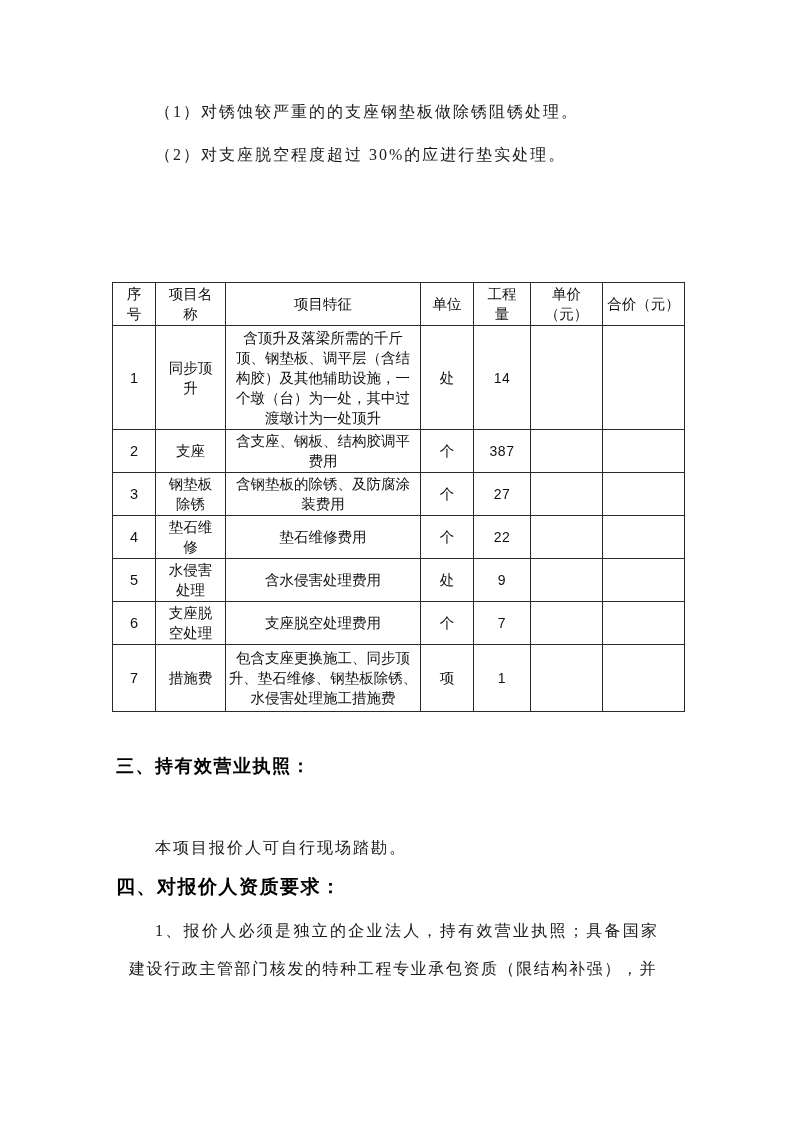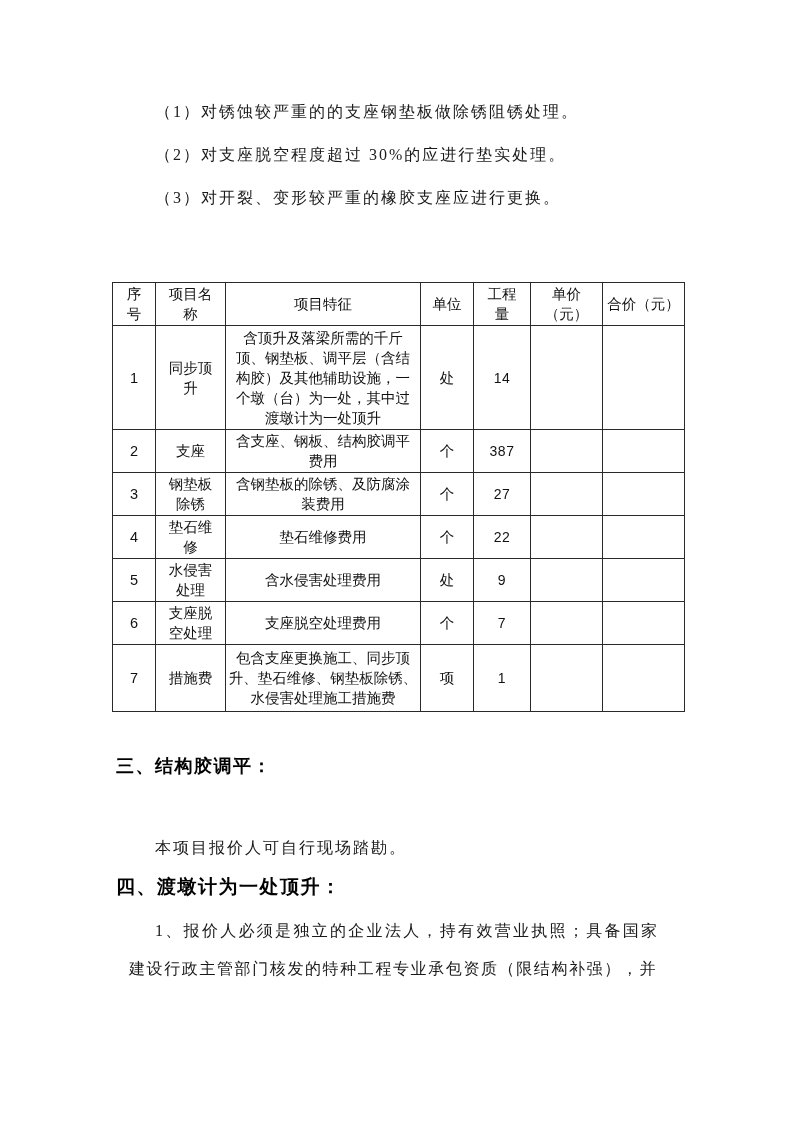--- a/index.html
+++ b/index.html
@@ -92,21 +92,20 @@
   .p-qual-2     { top: 958px; left: 129px; letter-spacing: 1.6px; }
 </style>
 </head>
 <body>
 
 <div class="page">
 
   <div class="intro">
     <p>（1）对锈蚀较严重的的支座钢垫板做除锈阻锈处理。</p>
     <p>（2）对支座脱空程度超过 30%的应进行垫实处理。</p>
-    <p>（3）对开裂、变形较严重的橡胶支座应进行更换。</p>
   </div>
 
   <div class="bid-table-wrap">
     <table class="bid-table">
       <colgroup>
         <col style="width:43px">
           <col style="width:70px">
           <col style="width:195px">
         <col style="width:53px">
           <col style="width:57px">
@@ -202,20 +201,20 @@
 水侵害处理施工措施费</td>
           <td>项</td>
           <td class="qty-cell">1</td>
           <td></td>
           <td></td>
         </tr>
       </tbody>
     </table>
   </div>
 
-  <h3 class="sec-heading h-duration">三、结构胶调平：</h3>
+  <h3 class="sec-heading h-duration">三、持有效营业执照：</h3>
   <p class="body-line p-duration-2">本项目报价人可自行现场踏勘。</p>
 
-  <h3 class="sec-heading h-qualification">四、渡墩计为一处顶升：</h3>
+  <h3 class="sec-heading h-qualification">四、对报价人资质要求：</h3>
   <p class="body-line p-qual-1">1、报价人必须是独立的企业法人，持有效营业执照；具备国家</p>
   <p class="body-line p-qual-2">建设行政主管部门核发的特种工程专业承包资质（限结构补强），并</p>
 
 </div>
 
 </body></html>

